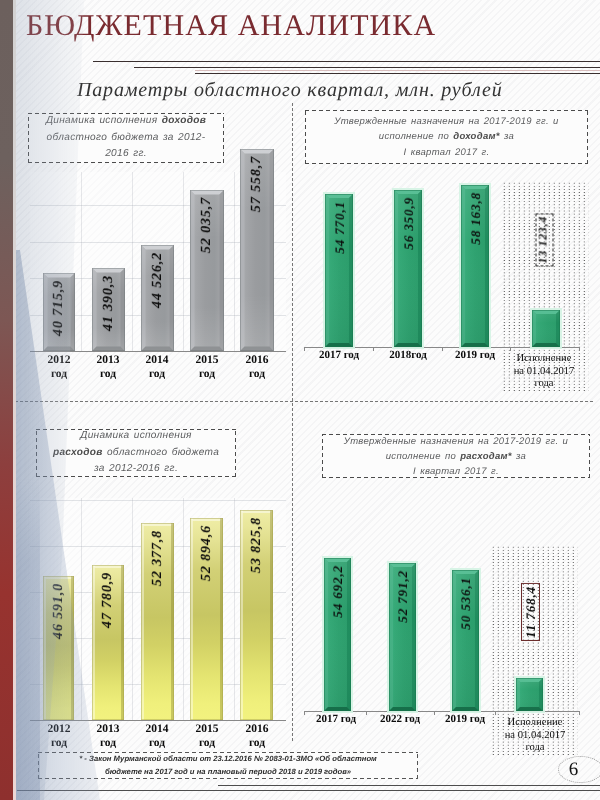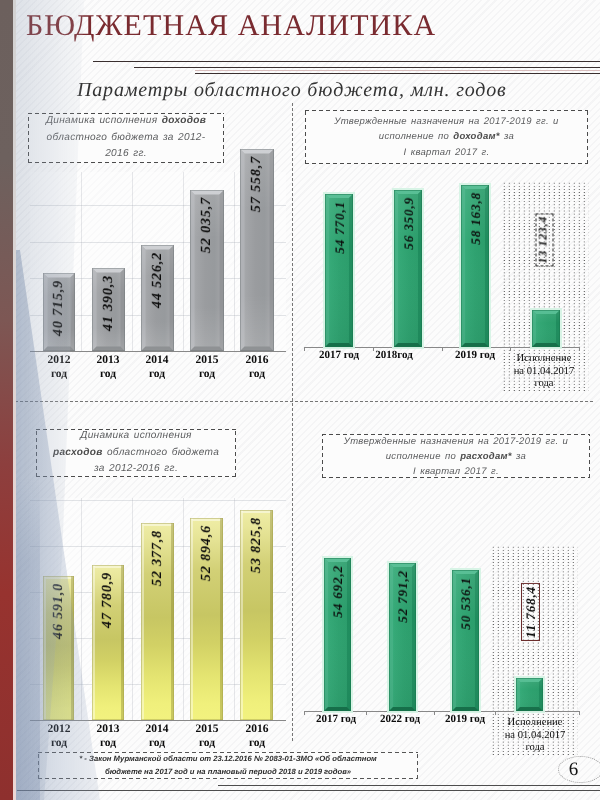--- a/index.html
+++ b/index.html
@@ -98,21 +98,21 @@
 
   <div class="bgbase"></div>
 
   <div class="hatch"></div>
 
   <div class="title">БЮДЖЕТНАЯ АНАЛИТИКА</div>
   <div class="hline" style="left:93px;top:61px;width:507px;border-top:1px solid #3a2f2f;"></div>
   <div class="hline" style="left:134px;top:67px;width:466px;border-top:1px solid #3a2f2f;"></div>
   <div class="hline" style="left:195px;top:73px;width:405px;border-top:1px solid #3a2f2f;"></div>
   <div class="hline" style="left:195px;top:70px;width:405px;border-top:1px solid #d8bdbd;"></div>
-  <div class="subtitle">Параметры областного бюджета, млн. годов</div>
+  <div class="subtitle">Параметры областного квартал, млн. рублей</div>
 
   <div class="vsep" style="left:292px;top:103px;height:638px;"></div>
   <div class="hsep" style="left:15px;top:401px;width:578px;"></div>
 
   <div id="charts">
       <div style="position: absolute; left: 0px; top: 0px; width: 600px; height: 800px;">
         <div class="plotbg" style="left:30px;top:172px;width:256px;height:179px;
              background:rgba(255,255,255,0.45);"></div>
         <div class="gridline" style="left:30px;top:205px;width:256px;"></div>
         <div class="gridline" style="left:30px;top:242px;width:256px;"></div>
@@ -399,21 +399,21 @@
   <polygon points="28,0 28,37 24,33 24,4" fill="#1f8d5e"></polygon>
   <polygon points="0,37 4,33 24,33 28,37" fill="#17734c"></polygon>
   <rect x="0" y="0" width="28" height="37" fill="url(#bv17)"></rect>
   <rect x="0.4" y="0.4" width="27.2" height="36.2" fill="none" stroke="rgba(23,116,76,0.6)" stroke-width="0.8"></rect>
 </svg>
         </div>
         <div class="vlabelbox" style="left:545px;top:216px;height:80px;">
       <span class="barlabel dashedbox" style="font-size:11.5px;">13 123,4</span>
         </div>
         <div class="xlab " style="left:309px;top:349px;width:60px;font-size:11px;">2017 год</div>
-        <div class="xlab " style="left:364px;top:349px;width:60px;font-size:11px;">2018год</div>
+        <div class="xlab " style="left:378px;top:349px;width:60px;font-size:11px;">2018год</div>
         <div class="xlab " style="left:445px;top:349px;width:60px;font-size:11px;">2019 год</div>
         <div class="xlab thin" style="left:503px;top:353px;width:82px;font-size:10.6px;">Исполнение<br>на 01.04.2017<br>года</div>
         <div class="cap" style="left:305px;top:110px;width:283px;height:54px;
            font-size:9.5px;line-height:1.6;">
           <div><span>Утвержденные  назначения  на 2017-2019 гг. и</span></div>
           <div><span>исполнение   по </span><b>доходам*</b><span> за</span></div>
           <div><span>I квартал  2017 г.</span></div>
         </div>
       </div>
       <div style="position: absolute; left: 0px; top: 0px; width: 600px; height: 800px;">

